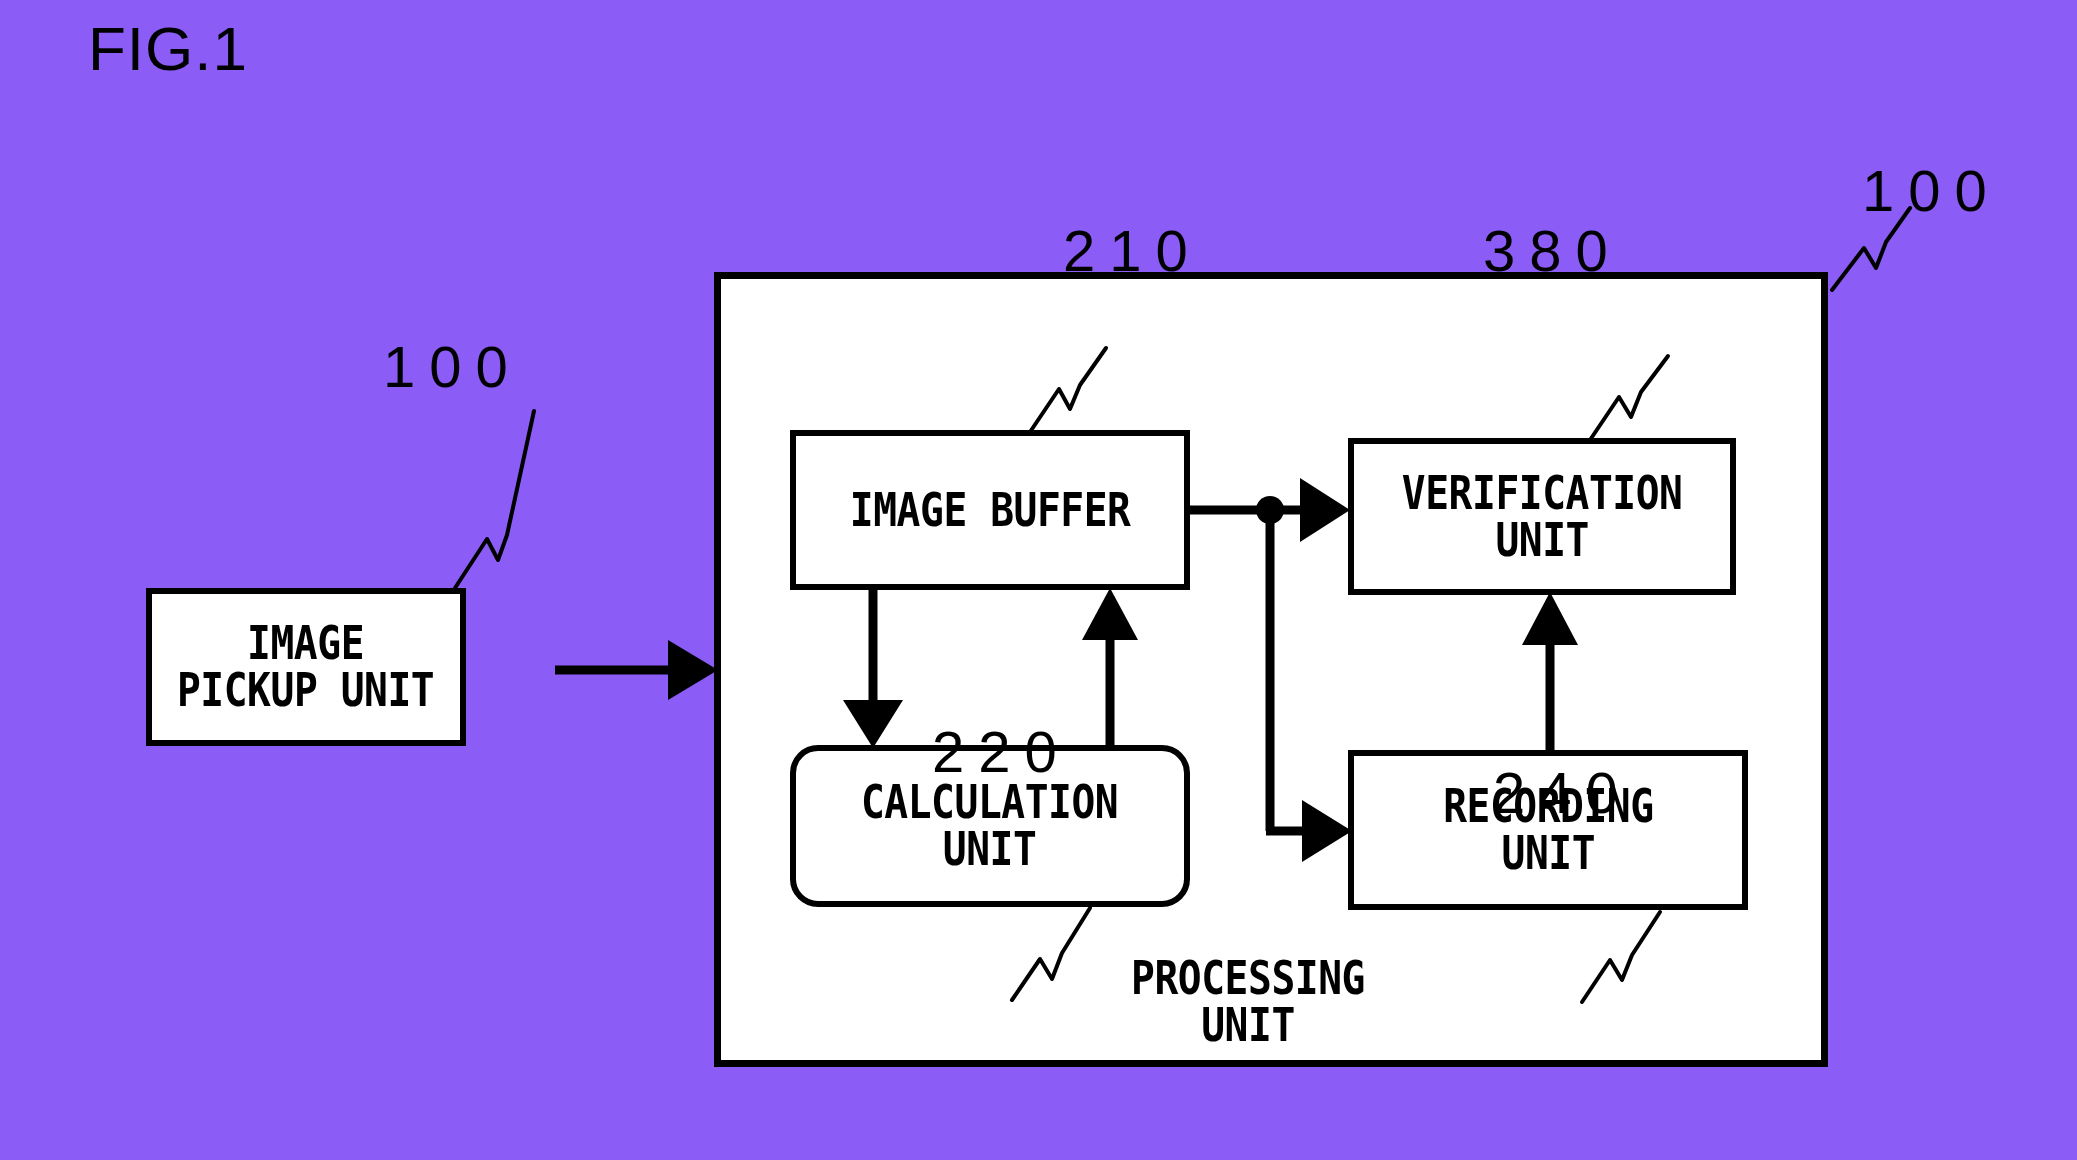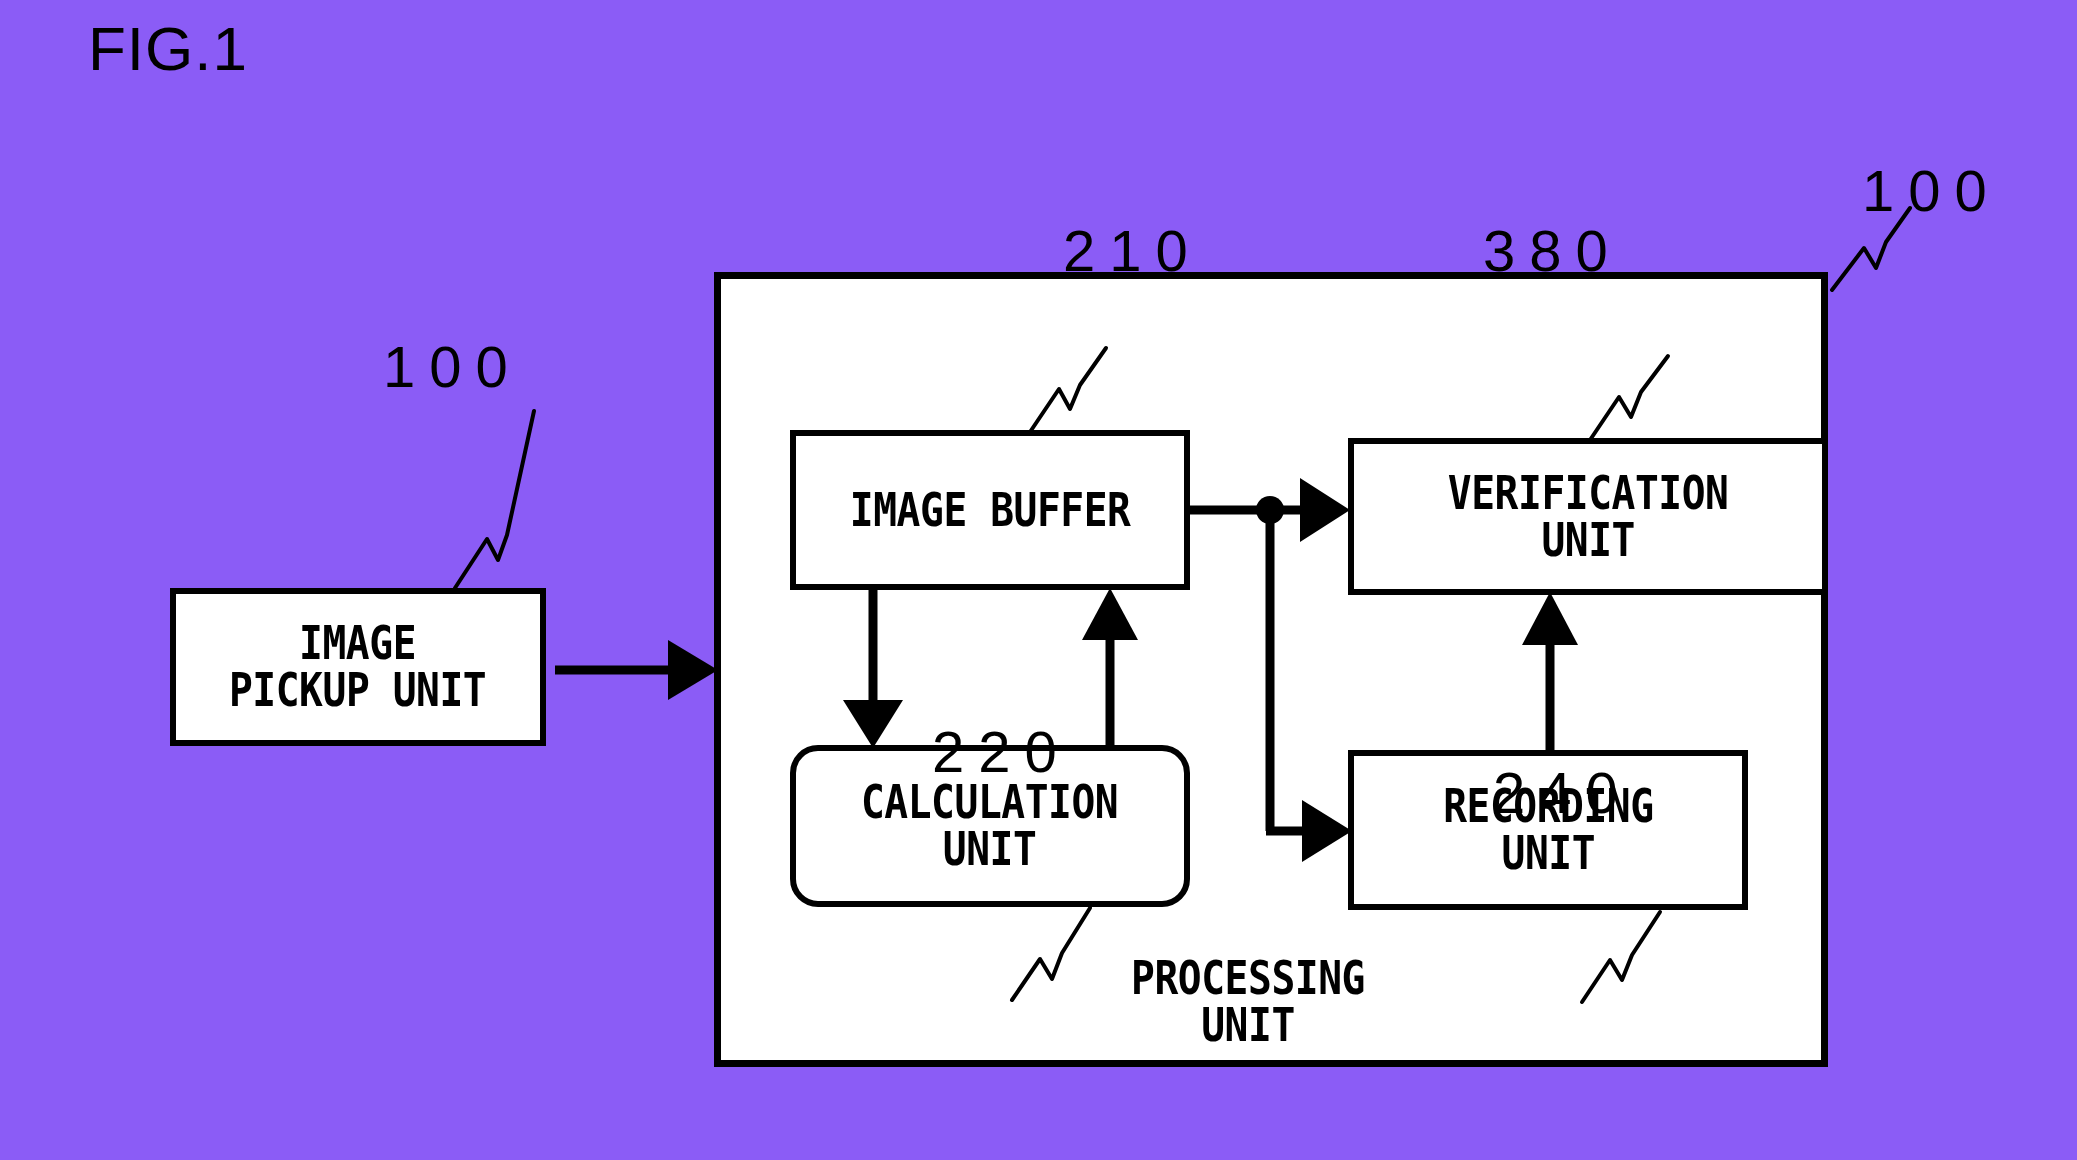--- a/index.html
+++ b/index.html
@@ -50,30 +50,30 @@
   }
 
   #outer-box {
     left: 714px;
     top: 272px;
     width: 1114px;
     height: 795px;
     border-width: 7px;
   }
 
-  #image-pickup-box { left: 170px; top: 588px; width: 376px; height: 158px; }
+  #image-pickup-box { left: 146px; top: 588px; width: 320px; height: 158px; }
   #image-pickup-box .box-label { font-size: 46px; }
 
   #image-buffer-box { left: 790px; top: 430px; width: 400px; height: 160px; }
   #image-buffer-box .box-label { font-size: 46px; }
 
   #calculation-box { left: 790px; top: 745px; width: 400px; height: 162px; border-radius: 28px; }
   #calculation-box .box-label { font-size: 46px; }
 
-  #verification-box { left: 1348px; top: 438px; width: 480px; height: 157px; }
+  #verification-box { left: 1348px; top: 438px; width: 388px; height: 157px; }
   #verification-box .box-label { font-size: 46px; }
 
   #recording-box { left: 1348px; top: 750px; width: 400px; height: 160px; }
   #recording-box .box-label { font-size: 46px; }
 
   
   .ref-num {
     position: absolute;
     font-size: 58px;
     font-weight: 400;

